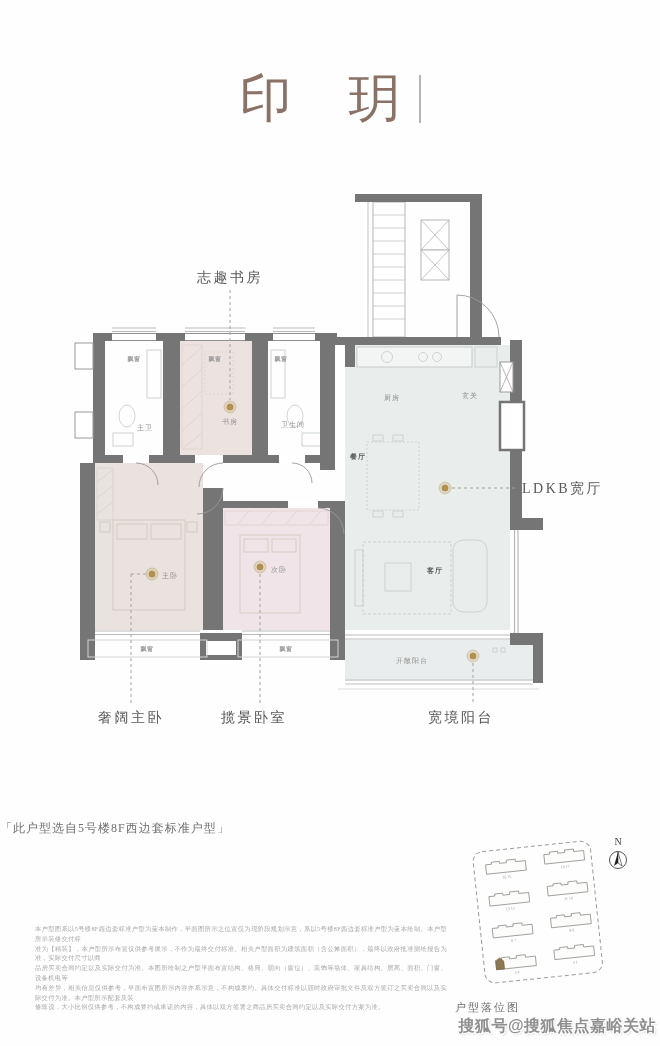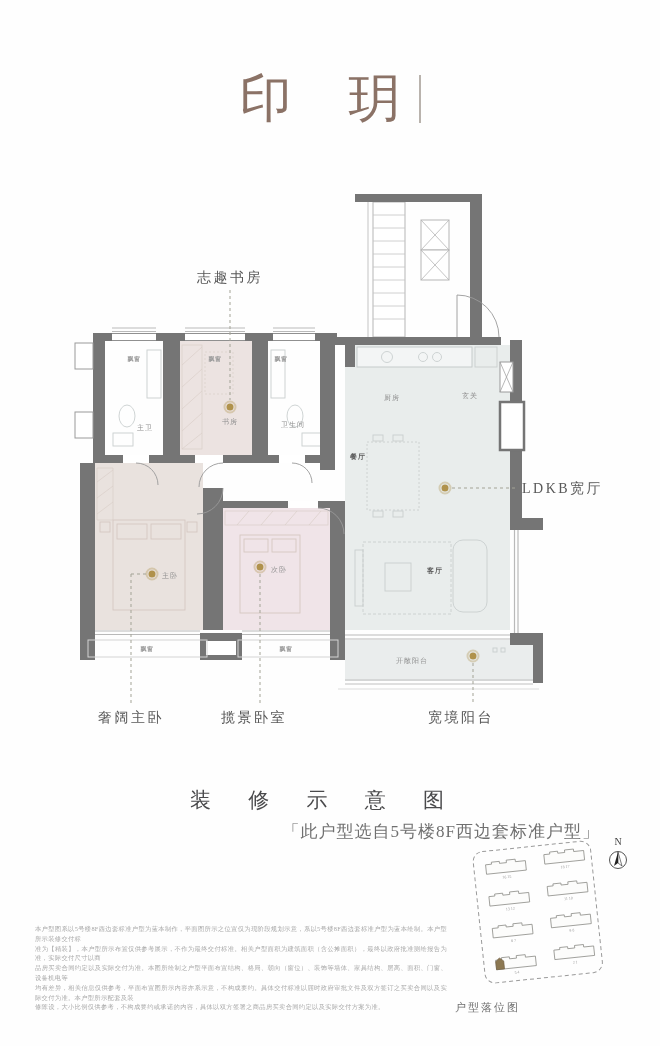--- a/index.html
+++ b/index.html
@@ -23,22 +23,22 @@
   .roomlabel{font-size:7px;fill:#8f8f8f;letter-spacing:1px;}
   .roomlabel-d{font-size:7px;fill:#5f5f5f;letter-spacing:1px;font-weight:bold;}
   .baywin{font-size:6px;fill:#9a9a9a;letter-spacing:.5px;font-weight:bold;}
   .callout-t{font-size:14px;fill:#585858;letter-spacing:2.5px;}
   .callout-l{stroke:#a3a396;stroke-width:1;stroke-dasharray:3,3;fill:none;}
   .dot{fill:#b0924c;}
   .dotring{fill:none;stroke:rgba(176,146,76,.35);stroke-width:2;}
   
   .cap-title{position:absolute;top:786px;left:0;width:650px;text-align:center;
              font-size:21px;letter-spacing:16px;color:#4a4a4c;font-weight:500;}
-  .cap-note{position:absolute;top:820px;left:0;width:600px;text-align:right;
-            font-size:17px;letter-spacing:1px;color:#707070;}
+  .cap-note{position:absolute;top:820px;left:0;width:600px;text-align:left;
+            font-size:12px;letter-spacing:1px;color:#707070;}
   
   .disc{position:absolute;left:35px;top:924px;width:412px;}
   .disc p{margin:0;font-size:6.3px;line-height:9.8px;color:#a9a9a9;
           text-align:justify;letter-spacing:.3px;}
   .disc p:last-child{text-align:left;}
   
   #siteplan{position:absolute;left:455px;top:832px;}
   .sp-bound{fill:none;stroke:#9a9a9a;stroke-width:1;stroke-dasharray:4,3;}
   .bldg{fill:#fcfcfb;stroke:#8f8f8a;stroke-width:.8;}
   .bldg-num{font-size:4px;fill:#a0a0a0;}
@@ -238,21 +238,20 @@
       <text class="callout-t" x="199" y="532" text-anchor="middle">揽景卧室</text>
     </g>
     <g>
       <circle class="dotring" cx="418" cy="466" r="5.5"></circle>
         <circle class="dot" cx="418" cy="466" r="3.5"></circle>
       <path class="callout-l" d="M418,473V513"></path>
       <text class="callout-t" x="406" y="532" text-anchor="middle">宽境阳台</text>
     </g>
   </svg>
 
-  <div class="cap-title">装 修 示 意 图</div>
   <div class="cap-note">「此户型选自5号楼8F西边套标准户型」</div>
 
   <div class="disc">
     <p>本户型图系以5号楼8F西边套标准户型为蓝本制作，平面图所示之位置仅为现阶段规划示意，系以5号楼8F西边套标准户型为蓝本绘制。本户型所示装修交付标</p>
     <p>准为【精装】，本户型所示布置仅供参考展示，不作为最终交付标准。相关户型面积为建筑面积（含公摊面积），最终以政府批准测绘报告为准，实际交付尺寸以商</p>
     <p>品房买卖合同约定以及实际交付为准。本图所绘制之户型平面布置结构、格局、朝向（窗位）、装饰等墙体、家具结构、层高、面积、门窗、设备机电等</p>
     <p>均有差异，相关信息仅供参考，平面布置图所示内容亦系示意，不构成要约。具体交付标准以届时政府审批文件及双方签订之买卖合同以及实际交付为准。本户型所示配套及装</p>
     <p>修陈设，大小比例仅供参考，不构成要约或承诺的内容，具体以双方签署之商品房买卖合同约定以及实际交付方案为准。</p>
   </div>
 
@@ -295,14 +294,15 @@
     </g>
     <g>
       <text x="163" y="13" text-anchor="middle" font-size="10" fill="#444">N</text>
       <circle cx="163" cy="28" r="8.5" fill="#ffffff" stroke="#555" stroke-width="1"></circle>
       <polygon points="163,20 159,34 163,31" fill="#222"></polygon>
       <polygon points="163,20 167,34 163,31" fill="#ffffff" stroke="#222" stroke-width=".6"></polygon>
     </g>
   </svg>
   <div class="sp-label">户型落位图</div>
 
+  <div class="watermark">搜狐号@搜狐焦点嘉峪关站</div>
 
 </div>
 
 </body></html>

